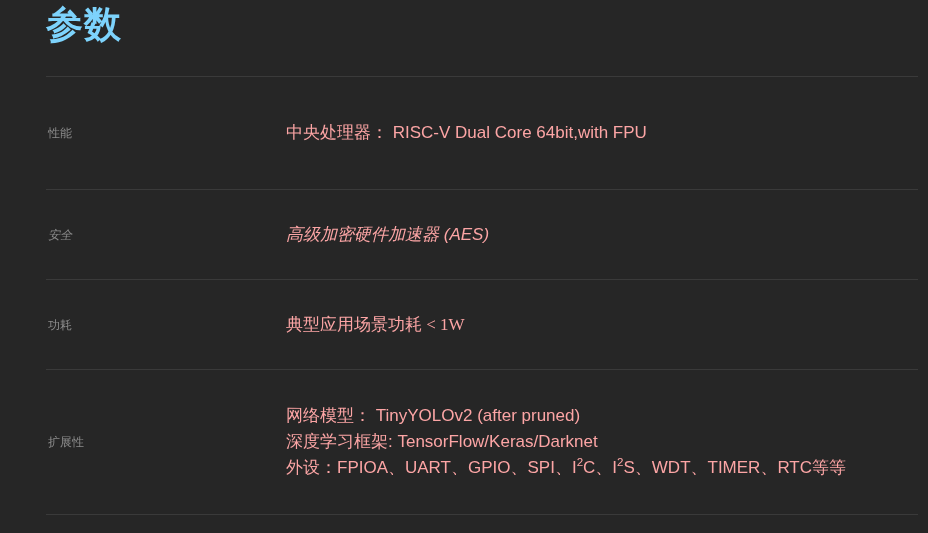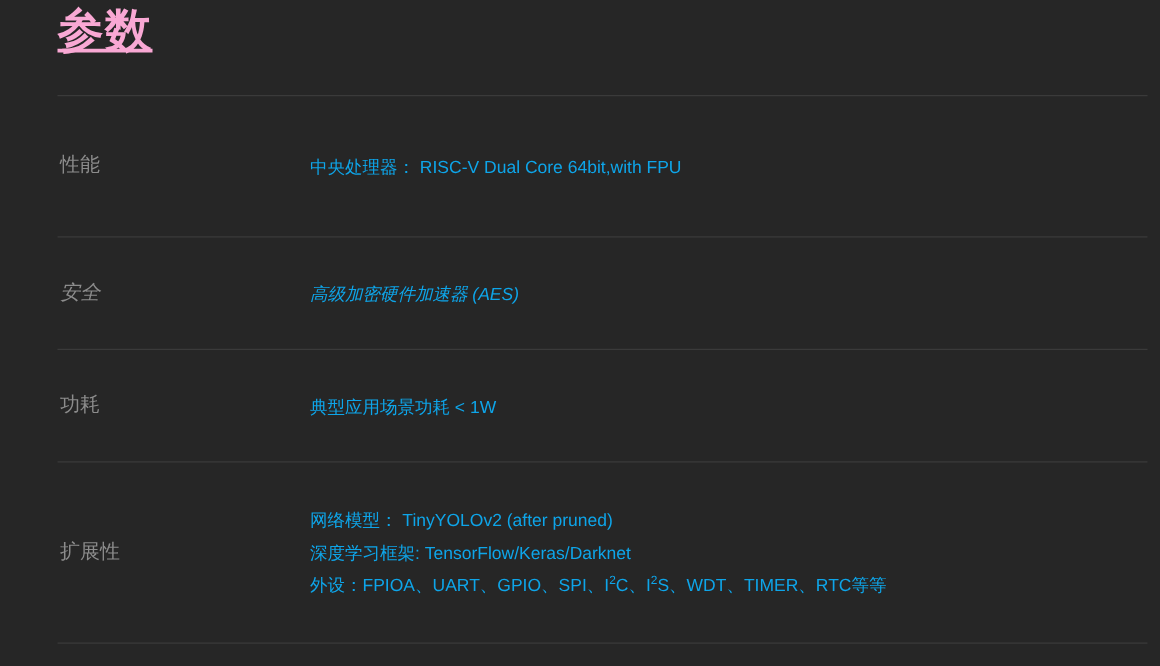--- a/index.html
+++ b/index.html
@@ -23,24 +23,23 @@
   }
 
   
   .title {
     position: absolute;
     left: 46px;
     top: 2px;
     font-size: 37px;
     line-height: 46px;
     font-weight: bold;
-    color: #f9a8d4;
+    color: #7dd3fc;
     letter-spacing: 1px;
     white-space: nowrap;
-    text-decoration: underline;
   }
 
   
   .spec-table {
     position: absolute;
     left: 46px;
     top: 76px;
     width: 872px;
   }
 
@@ -49,40 +48,41 @@
     align-items: center;
     border-top: 1px solid #3a3a3a;
     box-sizing: border-box;
   }
   .spec-row:last-child {
     border-bottom: 1px solid #3a3a3a;
   }
 
   .spec-row.r1 { height: 113px; }
   .spec-row.r2 { height: 90px; font-style: italic; }
-  .spec-row.r3 { height: 90px; }
+  .spec-row.r3 { height: 90px; font-family: Liberation Serif, serif; }
   .spec-row.r4 { height: 146px; }
 
   .spec-label {
     flex: 0 0 202px;
     width: 202px;
     color: #8c8c8c;
-    font-size: 16px;
+    font-size: 12px;
     line-height: 24px;
     padding-left: 2px;
     box-sizing: border-box;
     white-space: nowrap;
   }
 
   .spec-value {
     flex: 1 1 auto;
-    color: #0ea5e9;
-    font-size: 14px;
+    color: #fca5a5;
+    font-size: 17px;
     line-height: 26px;
     box-sizing: border-box;
+    margin-left: 38px;
   }
 
   .spec-line {
     white-space: nowrap;
   }
 
   sup {
     font-size: 0.68em;
     vertical-align: super;
     line-height: 0;

